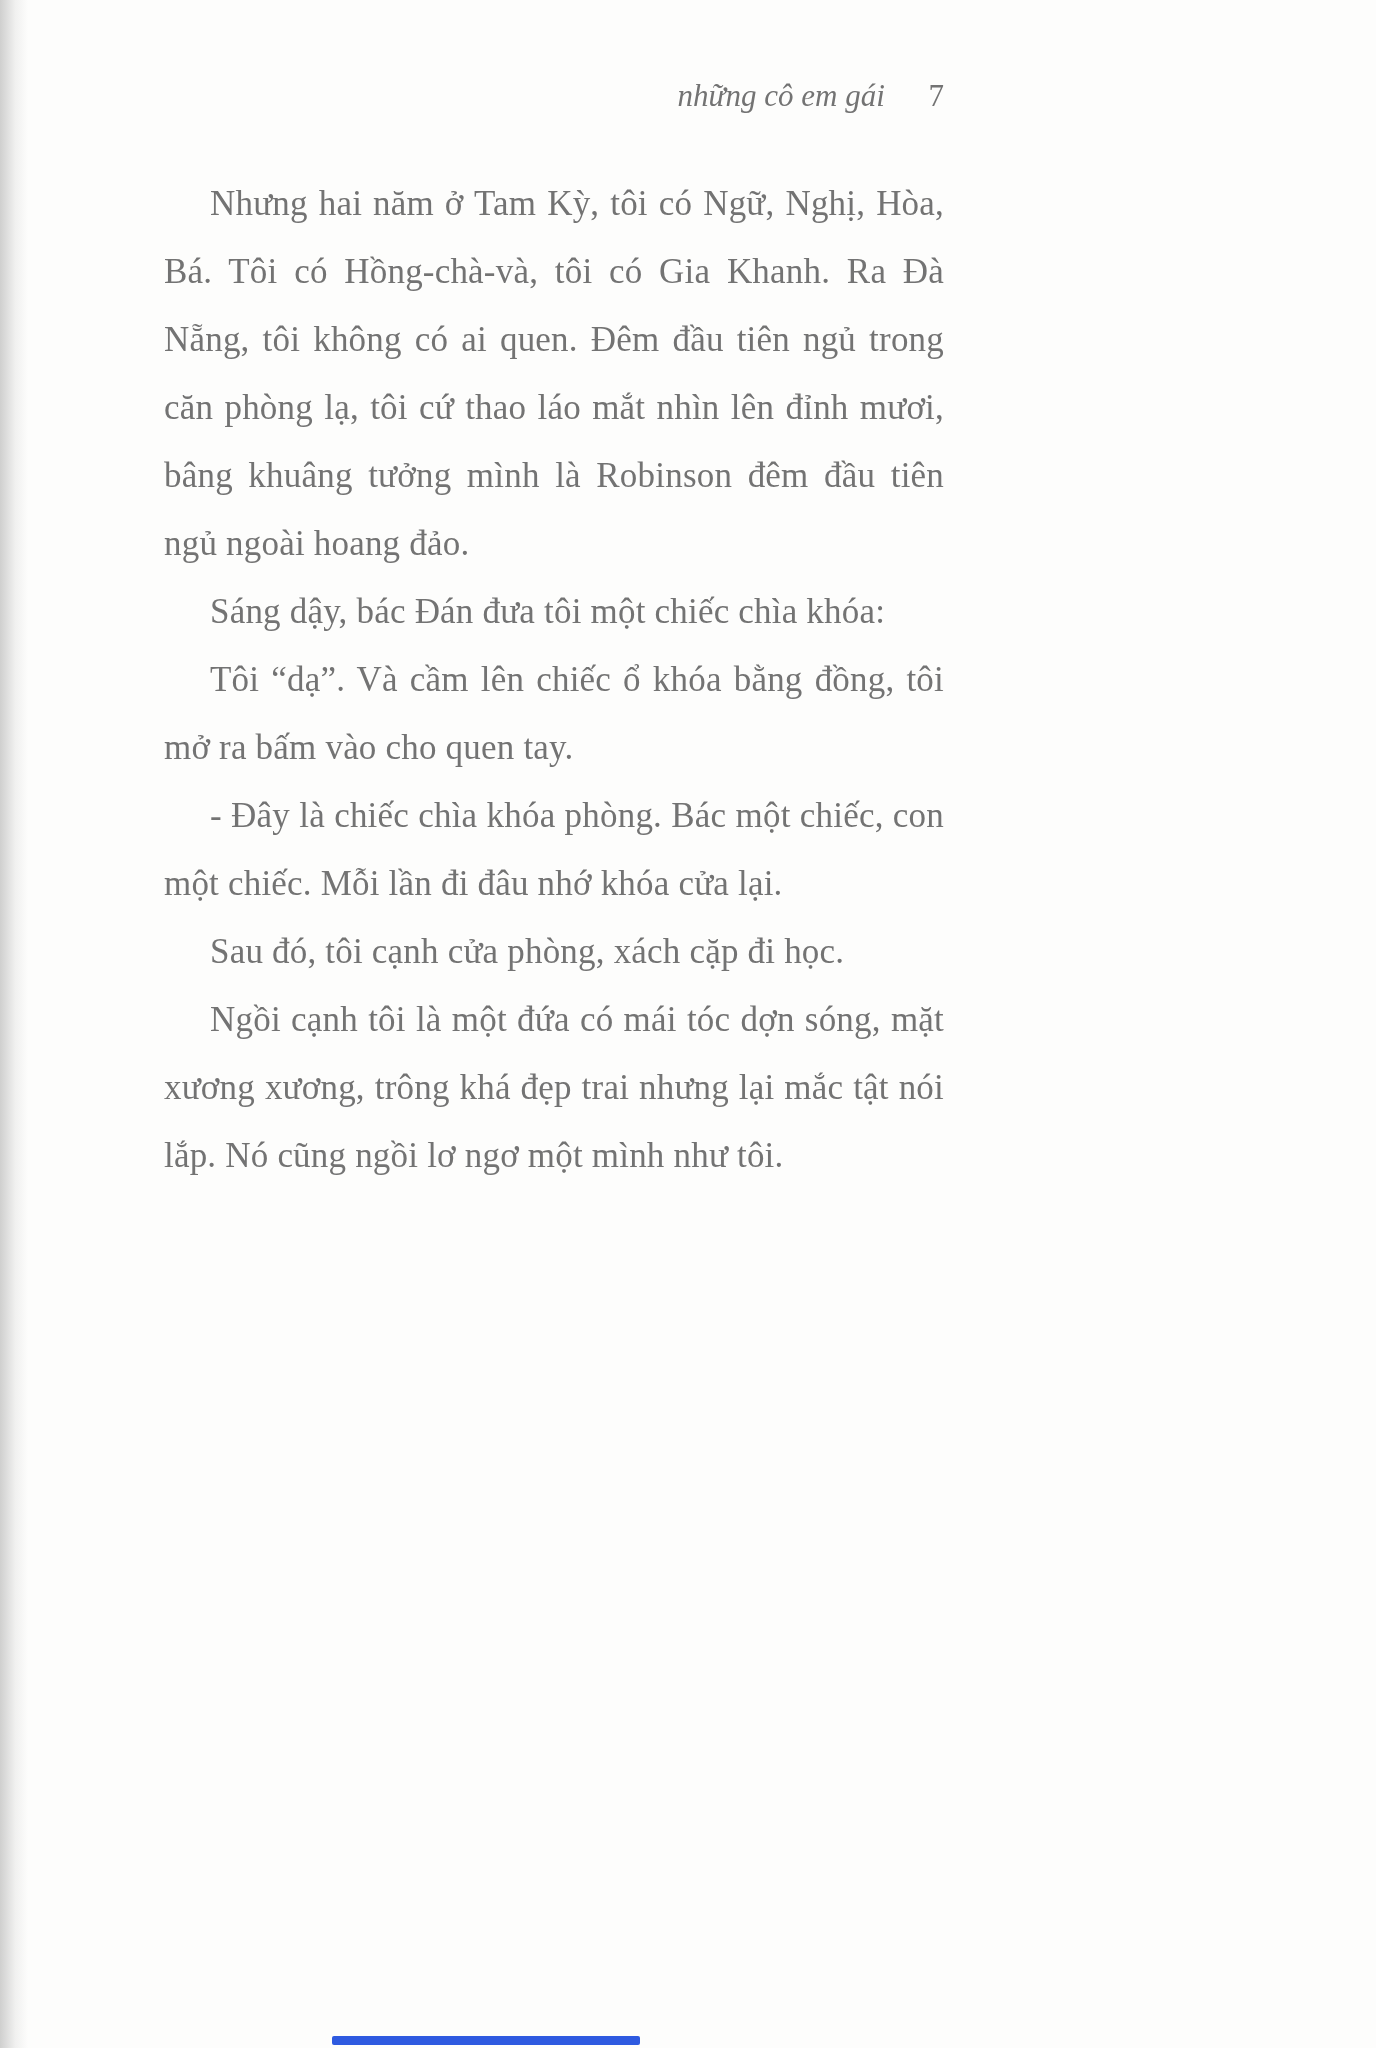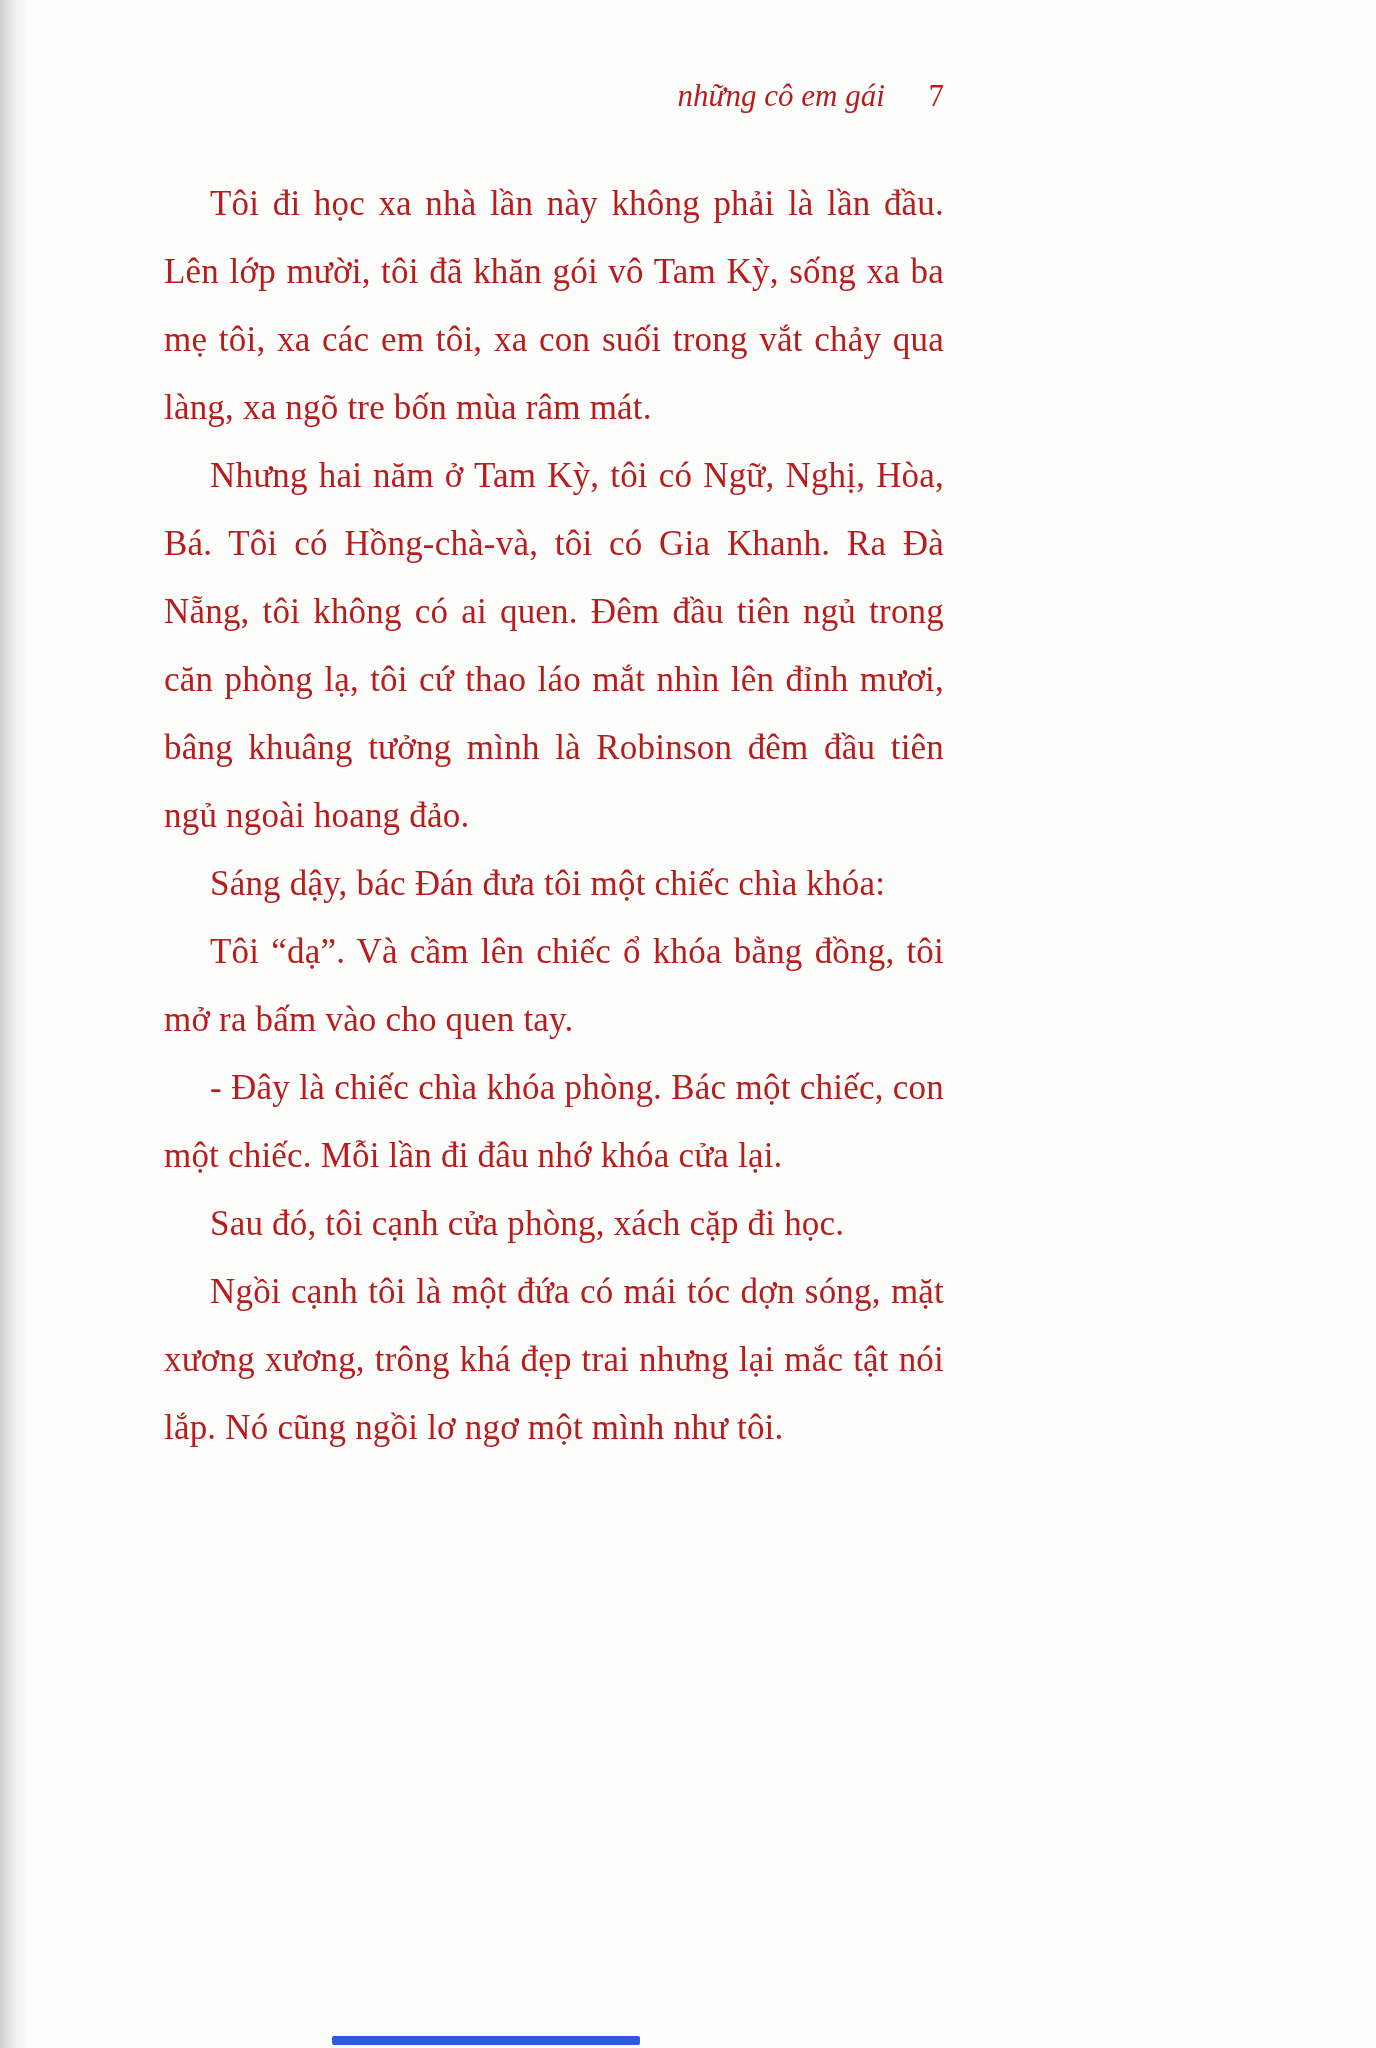--- a/index.html
+++ b/index.html
@@ -7,21 +7,21 @@
     padding: 0;
     background: #e8e8e8;
   }
   .page {
     position: relative;
     width: 1376px;
     height: 2048px;
     margin: 0 auto;
     background: #fdfdfc;
     font-family: "Liberation Serif", "DejaVu Serif", serif;
-    color: #b91c1c;
+    color: #737373;
     overflow: hidden;
   }
   .edge-shadow {
     position: absolute;
     left: 0; top: 0; bottom: 0;
     width: 28px;
     background: linear-gradient(to right,
       rgba(70,70,70,0.25),
       rgba(130,130,130,0.10) 55%,
       rgba(255,255,255,0));
@@ -75,21 +75,20 @@
 <div class="page">
 
   <div class="edge-shadow"></div>
 
   <div class="running-header">
     <span class="running-title">những cô em gái</span>
     <span class="page-number">7</span>
   </div>
 
   <div class="content">
-    <p>Tôi đi học xa nhà lần này không phải là lần đầu. Lên lớp mười, tôi đã khăn gói vô Tam Kỳ, sống xa ba mẹ tôi, xa các em tôi, xa con suối trong vắt chảy qua làng, xa ngõ tre bốn mùa râm mát.</p>
     <p>Nhưng hai năm ở Tam Kỳ, tôi có Ngữ, Nghị, Hòa, Bá. Tôi có Hồng-chà-và, tôi có Gia Khanh. Ra Đà Nẵng, tôi không có ai quen. Đêm đầu tiên ngủ trong căn phòng lạ, tôi cứ thao láo mắt nhìn lên đỉnh mươi, bâng khuâng tưởng mình là Robinson đêm đầu tiên ngủ ngoài hoang đảo.</p>
     <p>Sáng dậy, bác Đán đưa tôi một chiếc chìa khóa:</p>
     <p>Tôi “dạ”. Và cầm lên chiếc ổ khóa bằng đồng, tôi mở ra bấm vào cho quen tay.</p>
     <p>- Đây là chiếc chìa khóa phòng. Bác một chiếc, con một chiếc. Mỗi lần đi đâu nhớ khóa cửa lại.</p>
     <p>Sau đó, tôi cạnh cửa phòng, xách cặp đi học.</p>
     <p>Ngồi cạnh tôi là một đứa có mái tóc dợn sóng, mặt xương xương, trông khá đẹp trai nhưng lại mắc tật nói lắp. Nó cũng ngồi lơ ngơ một mình như tôi.</p>
   </div>
 
   <div class="blue-line" style="background: rgb(46, 90, 224);"></div>
 

